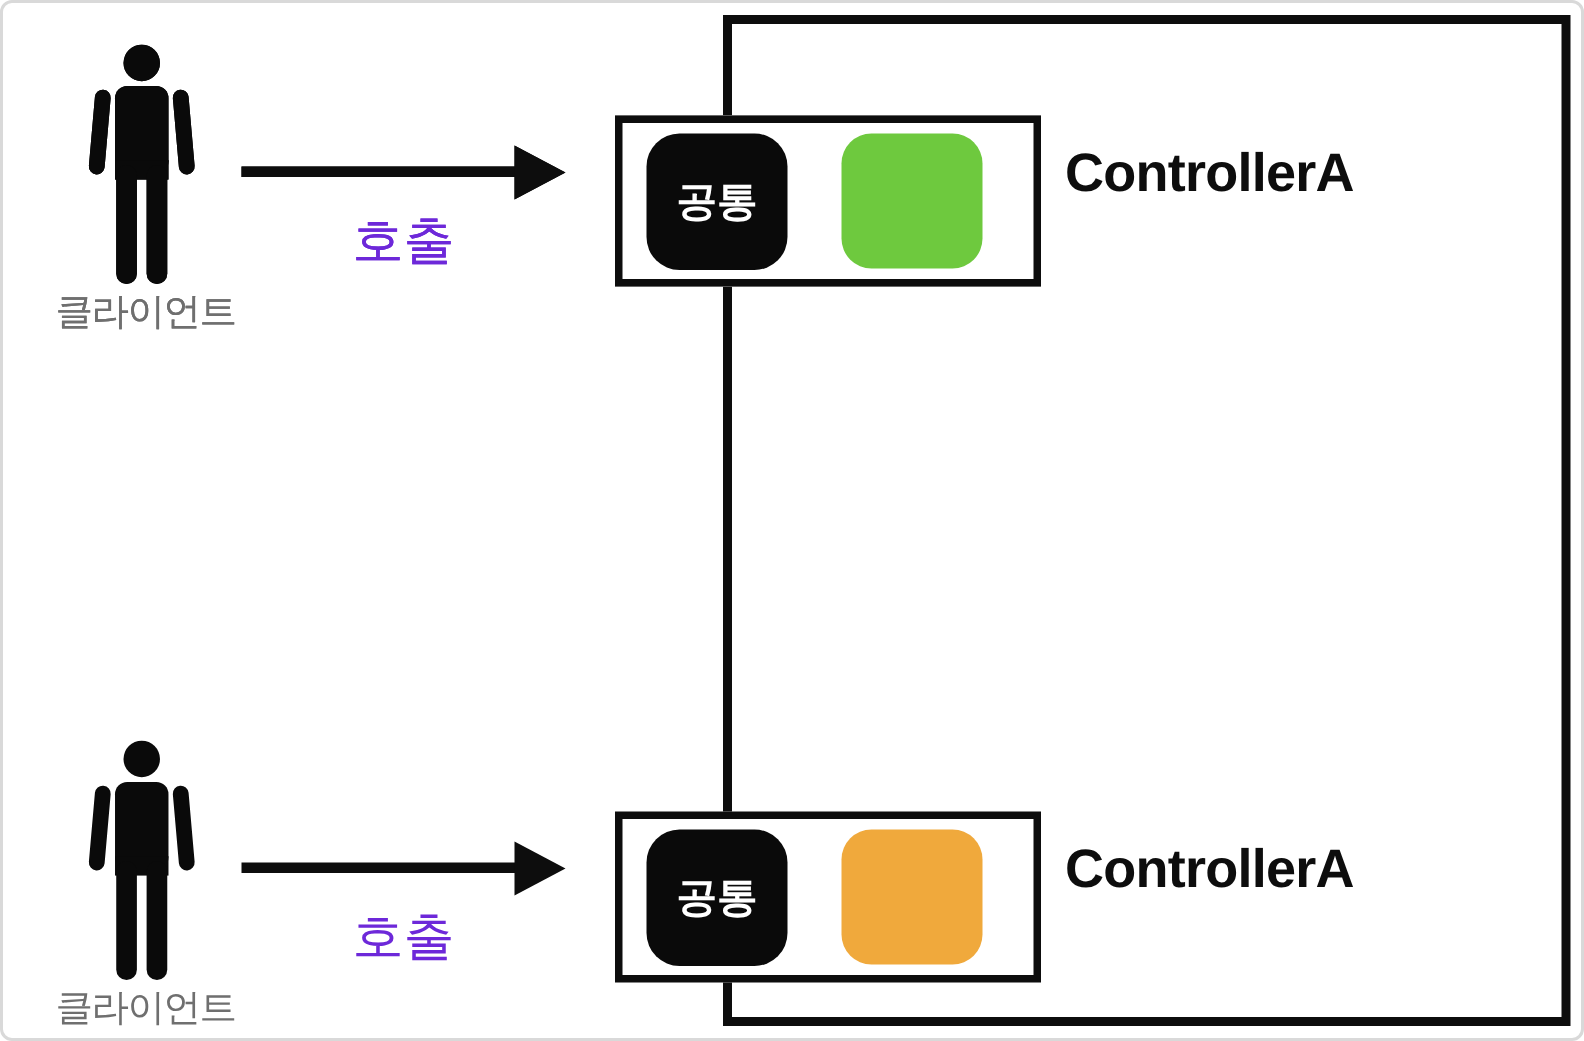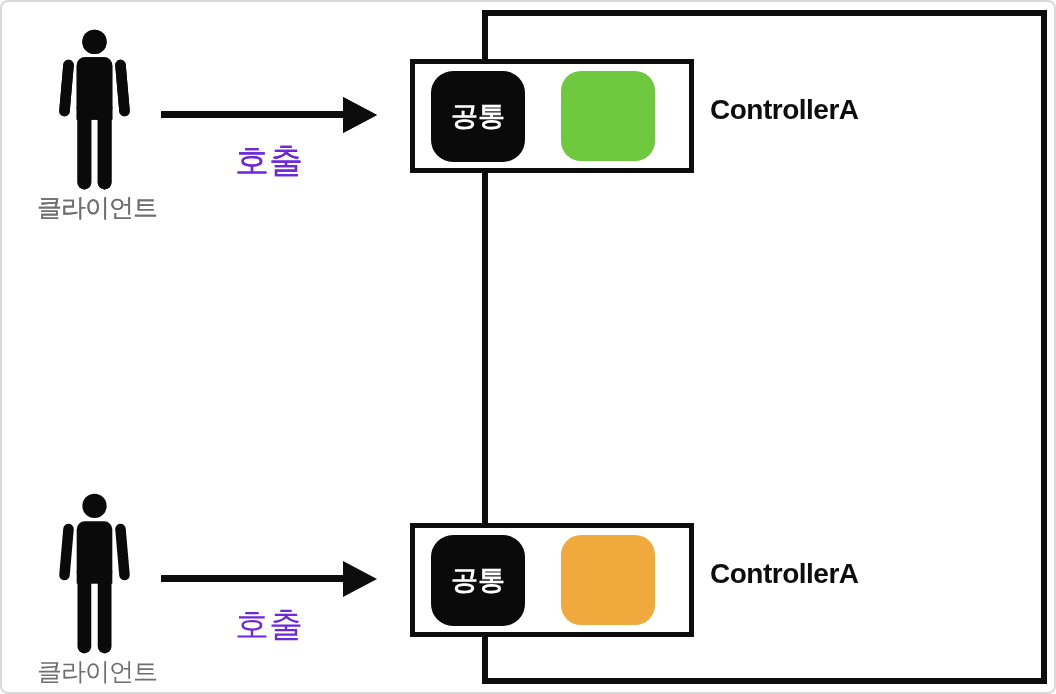--- a/index.html
+++ b/index.html
@@ -52,21 +52,21 @@
     border-bottom:18px solid transparent;
   }
 
   .call-label{
     position:absolute;left:212px;top:136px;width:110px;
     text-align:center;
     font-size:34px;font-weight:500;color:#6d28d9;
   }
 
   .controller-box{
-    position:absolute;left:408px;top:57px;
+    position:absolute;left:408px;top:75px;
     width:284px;height:114px;
     background:#ffffff;
     border:5px solid #0d0d0d;
     box-sizing:border-box;
     display:flex;align-items:center;
   }
   .common-badge{
     width:94px;height:91px;
     margin-left:16px;
     border-radius:22px;
@@ -77,21 +77,21 @@
   }
   .module-swatch{
     width:94px;height:90px;
     margin-left:36px;
     border-radius:20px;
     flex:0 0 auto;
   }
 
   .controller-label{
     position:absolute;left:708px;top:92px;
-    font-size:28px;font-weight:700;color:#0d0d0d;
+    font-size:36px;font-weight:700;color:#0d0d0d;
     letter-spacing:-0.5px;white-space:nowrap;
   }
 </style>
 </head>
 <body>
 
 <div class="canvas">
 
   <div class="shared-boundary"></div>
 

